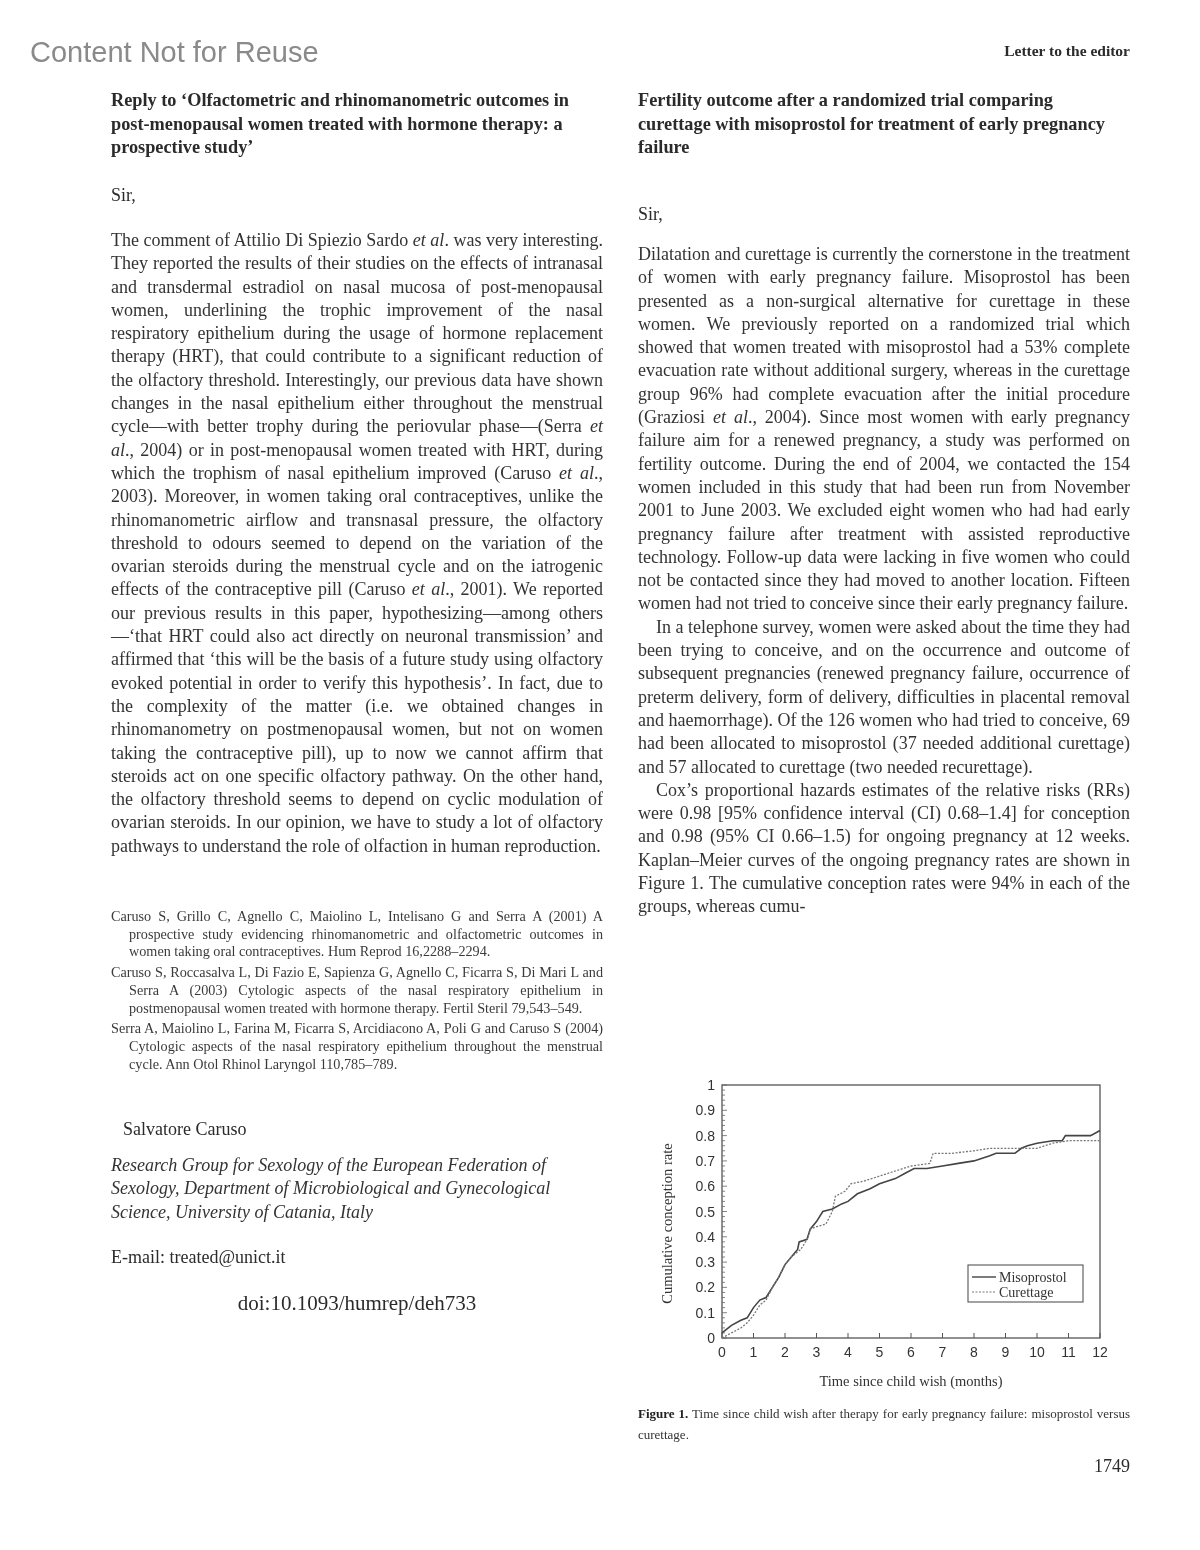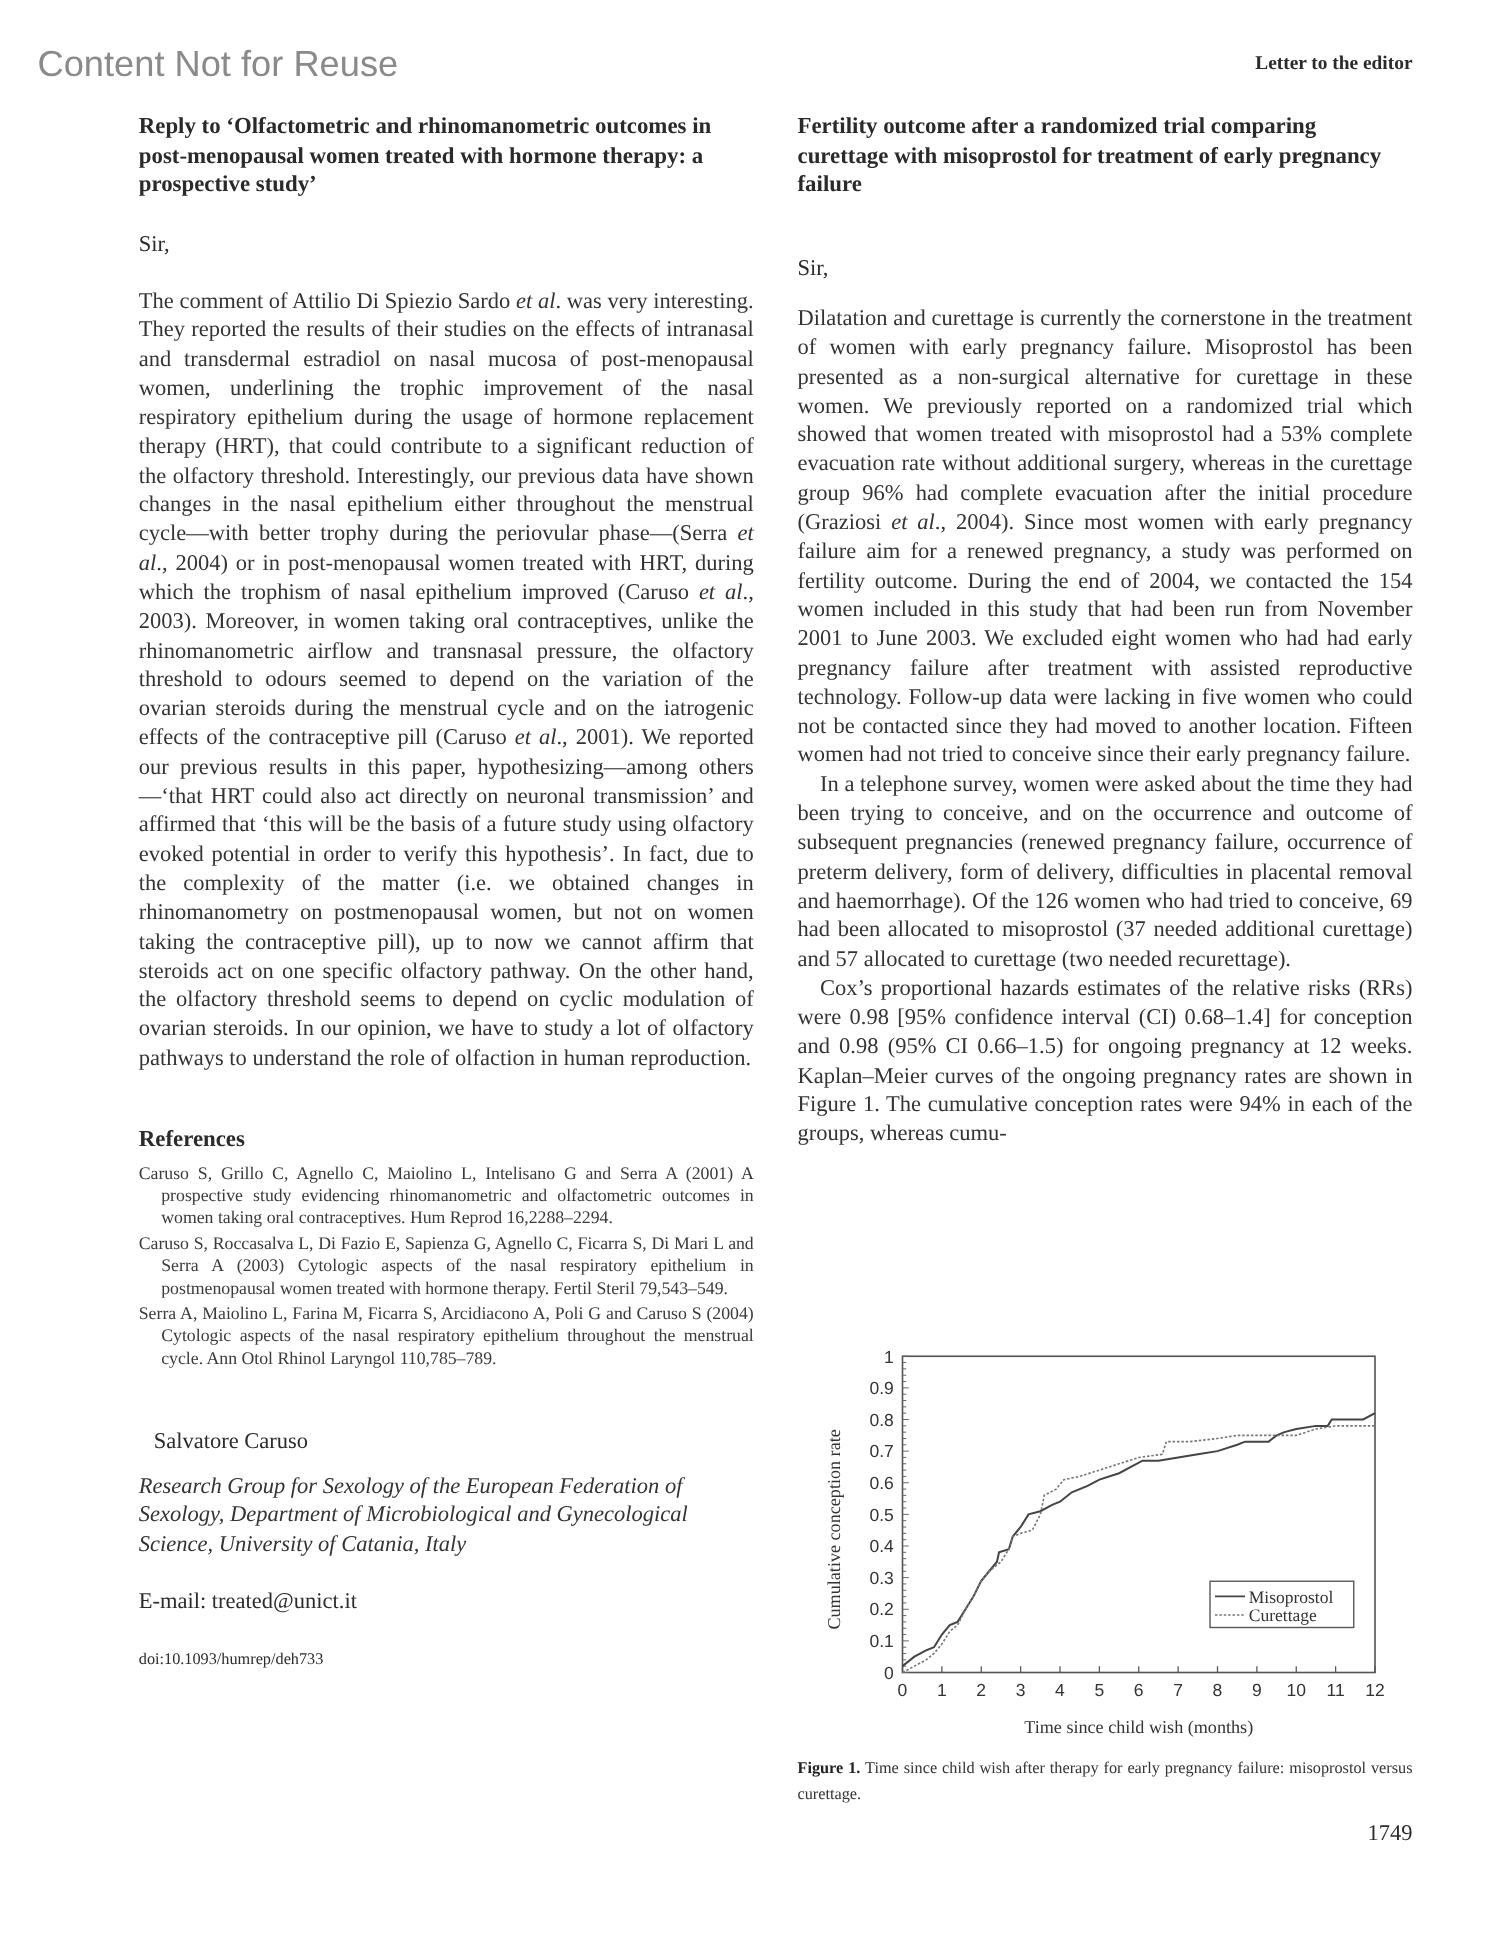--- a/index.html
+++ b/index.html
@@ -13,41 +13,40 @@
   .col-right { left: 638px; top: 89px; }
   h2.title { font-size: 18.3px; font-weight: bold; line-height: 23.5px; margin: 0; color: #2a2a2a; }
   .salutation { font-size: 18px; margin: 0; line-height: 23.5px; }
   p.body { font-size: 18px; line-height: 23.3px; margin: 0; text-align: justify; color: #333; }
   p.indent { text-indent: 18px; }
   .refs-title { font-size: 18.3px; font-weight: bold; margin: 0; line-height: 23px; }
   .ref { font-size: 14.2px; line-height: 17.7px; padding-left: 18px; text-indent: -18px; text-align: justify; margin: 0 0 3px 0; color: #3a3a3a; }
   .author-name { font-size: 18px; text-align: left; line-height: 23.5px; margin: 12px; }
   .affil { font-size: 18px; font-style: italic; text-align: left; line-height: 23.5px; margin: 0; color: #333; }
   .email { font-size: 18px; line-height: 23.5px; margin: 0; }
-  .doi { font-size: 13px; text-align: left; line-height: 23.5px; margin: 0; }
+  .doi { font-size: 21px; text-align: center; line-height: 23.5px; margin: 0; }
   .caption { font-size: 13px; line-height: 20.5px; text-align: justify; margin: 0; color: #333; }
   .caption b { color: #222; }
   .page-number { position: absolute; right: 70px; top: 1456px; font-size: 18px; }
   #chart { position: absolute; left: 650px; top: 1070px; }
   a.email-link { color: inherit; text-decoration: none; }
 </style>
 </head>
 <body>
 
 <div class="watermark">Content Not for Reuse</div>
 <div class="running-head">Letter to the editor</div>
 
 <div class="col col-left">
   <h2 class="title">Reply to ‘Olfactometric and rhinomanometric outcomes in post-menopausal women treated with hormone therapy: a prospective study’</h2>
   <div style="height:24px"></div>
   <p class="salutation">Sir,</p>
   <div style="height:22px"></div>
   <p class="body">The comment of Attilio Di Spiezio Sardo <i>et al</i>. was very interesting. They reported the results of their studies on the effects of intranasal and transdermal estradiol on nasal mucosa of post-menopausal women, underlining the trophic improvement of the nasal respiratory epithelium during the usage of hormone replacement therapy (HRT), that could contribute to a significant reduction of the olfactory threshold. Interestingly, our previous data have shown changes in the nasal epithelium either throughout the menstrual cycle—with better trophy during the periov­ular phase—(Serra <i>et al</i>., 2004) or in post-menopausal women treated with HRT, during which the trophism of nasal epithelium improved (Caruso <i>et al</i>., 2003). More­over, in women taking oral contraceptives, unlike the rhi­nomanometric airflow and transnasal pressure, the olfactory threshold to odours seemed to depend on the variation of the ovarian steroids during the menstrual cycle and on the iatrogenic effects of the contraceptive pill (Caruso <i>et al</i>., 2001). We reported our previous results in this paper, hypothesizing—among others—‘that HRT could also act directly on neuronal transmission’ and affirmed that ‘this will be the basis of a future study using olfactory evoked potential in order to verify this hypothesis’. In fact, due to the complexity of the matter (i.e. we obtained changes in rhinomanometry on post­menopausal women, but not on women taking the contra­ceptive pill), up to now we cannot affirm that steroids act on one specific olfactory pathway. On the other hand, the olfactory threshold seems to depend on cyclic modulation of ovarian steroids. In our opinion, we have to study a lot of olfactory pathways to understand the role of olfaction in human reproduction.</p>
   <div style="height:42px"></div>
-  <p class="refs-title">References</p>
   <div style="height:8px"></div>
   <p class="ref">Caruso S, Grillo C, Agnello C, Maiolino L, Intelisano G and Serra A (2001) A prospective study evidencing rhinomanometric and olfactometric out­comes in women taking oral contraceptives. Hum Reprod 16,2288–2294.</p>
   <p class="ref">Caruso S, Roccasalva L, Di Fazio E, Sapienza G, Agnello C, Ficarra S, Di Mari L and Serra A (2003) Cytologic aspects of the nasal respiratory epi­thelium in postmenopausal women treated with hormone therapy. Fertil Steril 79,543–549.</p>
   <p class="ref">Serra A, Maiolino L, Farina M, Ficarra S, Arcidiacono A, Poli G and Caruso S (2004) Cytologic aspects of the nasal respiratory epithelium throughout the menstrual cycle. Ann Otol Rhinol Laryngol 110,785–789.</p>
   <div style="height:30px"></div>
   <p class="author-name">Salvatore Caruso</p>
   <p class="affil">Research Group for Sexology of the European Federation of Sexology, Department of Microbiological and Gynecological Science, University of Catania, Italy</p>
   <div style="height:22px"></div>
   <p class="email">
     <span>E-mail:</span>

